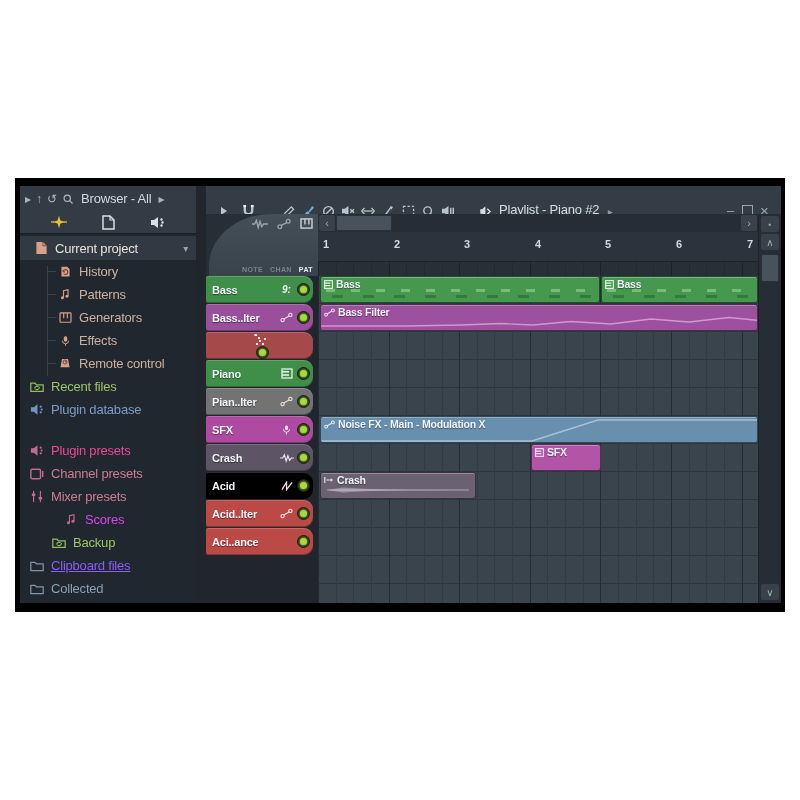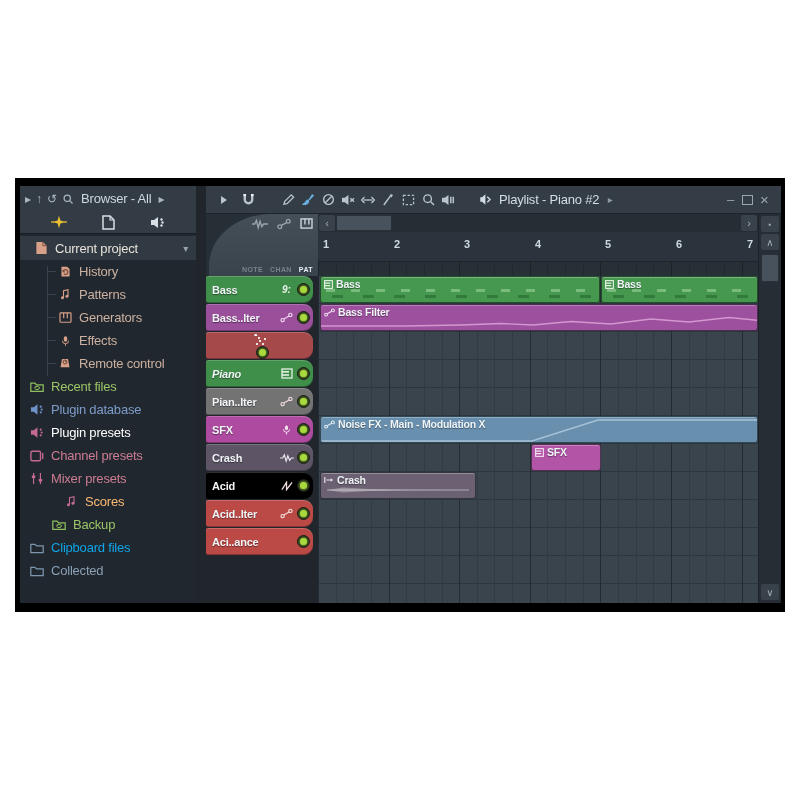--- a/index.html
+++ b/index.html
@@ -19,21 +19,21 @@
   .trow{position:relative;height:23px;display:flex;align-items:center;gap:7px;font-size:13px;letter-spacing:-0.2px;cursor:default}
   .trow.root{height:24px;background:#313a42;padding-left:14px;color:#e6e1da}
   .trow.sub{padding-left:38px}
   .trow.sub::before{content:"";position:absolute;left:27px;top:11px;width:9px;height:1px;background:#3a434b}
   .trow.group{padding-left:10px}
   .ticon{width:14px;height:14px;display:flex;align-items:center;justify-content:center;flex:none}
   .ddown{margin-left:auto;padding-right:8px;color:#98a2aa;font-size:10px}
 
   
   .playlist{position:absolute;left:186px;top:0;width:575px;height:417px;background:#262e35}
-  .pl-titlebar{position:absolute;left:0;top:0;width:100%;height:28px;background:#343d45;border-bottom:1px solid #1d242a;display:flex;align-items:center;box-sizing:border-box;padding:8px 8px}
+  .pl-titlebar{position:absolute;left:0;top:0;width:100%;height:28px;background:#343d45;border-bottom:1px solid #1d242a;display:flex;align-items:flex-start;box-sizing:border-box;padding:16px 8px}
   .tool{width:20px;height:18px;display:flex;align-items:center;justify-content:center;color:#b9c4cc;flex:none}
   .pl-title{color:#d3dde4;font-size:13px;letter-spacing:-0.2px;margin:0 5px;white-space:nowrap}
   .winbtn{width:17px;height:16px;display:flex;align-items:center;justify-content:center;color:#9aa6ae;font-size:13px;flex:none}
   .maxbox{width:9px;height:8px;border:1.5px solid #9aa6ae}
 
   .leftcol{position:absolute;left:0;top:28px;width:112px;bottom:0;background:#20262c}
   .corner{position:absolute;left:0;top:0;width:112px;height:62px;background:#272f36;overflow:hidden}
   .corner-panel{position:absolute;left:3px;top:0;right:0;bottom:0;background:linear-gradient(#454f58,#39434c);border-top-left-radius:62px 52px}
   .corner-tabs{position:absolute;top:4px;right:5px;display:flex;gap:9px;color:#99a4ac}
   .corner-labels{position:absolute;right:5px;bottom:3px;display:flex;gap:7px;font-size:7px;font-weight:bold;letter-spacing:.4px;color:#78838b}
@@ -191,21 +191,21 @@
         <span class="ticon">
               <svg width="15" height="13" viewBox="0 0 15 13">
                 <path d="M1 4 h3 l4 -3 v11 l-4 -3 h-3 z" fill="#6e93c9"></path>
                 <circle cx="11.5" cy="3.5" r="1.2" fill="#6e93c9"></circle>
                 <circle cx="12.5" cy="6.5" r="1.2" fill="#6e93c9"></circle>
                 <circle cx="11.5" cy="9.5" r="1.2" fill="#6e93c9"></circle>
               </svg>
             </span>
         <span class="tlabel">Plugin database</span>
       </div>
-      <div class="trow group" style="color: #ffffff;">
+      <div class="trow group" style="color: #ec4899; margin-top: 18px;">
         <span class="ticon">
               <svg width="15" height="13" viewBox="0 0 15 13">
                 <path d="M1 4 h3 l4 -3 v11 l-4 -3 h-3 z" fill="#c46a92"></path>
                 <circle cx="11.5" cy="3.5" r="1.2" fill="#c46a92"></circle>
                 <circle cx="12.5" cy="6.5" r="1.2" fill="#c46a92"></circle>
                 <circle cx="11.5" cy="9.5" r="1.2" fill="#c46a92"></circle>
               </svg>
             </span>
         <span class="tlabel">Plugin presets</span>
       </div>
@@ -222,41 +222,41 @@
         <span class="ticon">
               <svg width="12" height="13" viewBox="0 0 14 15">
                 <line x1="3" y1="1" x2="3" y2="14" stroke="#c46a92" stroke-width="1.4"></line>
                 <line x1="11" y1="1" x2="11" y2="14" stroke="#c46a92" stroke-width="1.4"></line>
                 <rect x="1" y="4" width="4" height="3" fill="#c46a92"></rect>
                 <rect x="9" y="8" width="4" height="3" fill="#c46a92"></rect>
               </svg>
             </span>
         <span class="tlabel">Mixer presets</span>
       </div>
-      <div class="trow group" style="color: #fdba74; padding-left: 44px;">
+      <div class="trow group" style="color: #d946ef; padding-left: 44px;">
         <span class="ticon">
               <svg width="12" height="13" viewBox="0 0 16 16">
                 <path d="M6 12 V3 l6 -1.5 V10" fill="none" stroke="#c46a92" stroke-width="1.5"></path>
                 <circle cx="4.6" cy="12.4" r="2" fill="#c46a92"></circle>
                 <circle cx="10.6" cy="10.4" r="2" fill="#c46a92"></circle>
               </svg>
             </span>
         <span class="tlabel">Scores</span>
       </div>
       <div class="trow group" style="color: rgb(156, 196, 104); padding-left: 32px;">
         <span class="ticon">
               <svg width="15" height="13" viewBox="0 0 17 14">
                 <path d="M1 3 h5 l2 2 h8 v8 h-15 z" fill="none" stroke="#8fbf5e" stroke-width="1.5"></path>
                 <path d="M5.5 9.5 a3 3 0 0 1 5 -2" fill="none" stroke="#8fbf5e" stroke-width="1.3"></path>
                 <path d="M11.5 7.5 a3 3 0 0 1 -5 2.5" fill="none" stroke="#8fbf5e" stroke-width="1.3"></path>
               </svg>
             </span>
         <span class="tlabel">Backup</span>
       </div>
-      <div class="trow group" style="color: #0ea5e9;">
+      <div class="trow group" style="color: #8b5cf6; text-decoration: underline;">
         <span class="ticon">
               <svg width="15" height="12" viewBox="0 0 17 13">
                 <path d="M1 2 h5 l2 2 h8 v8 h-15 z" fill="none" stroke="#7e96ad" stroke-width="1.5"></path>
               </svg>
             </span>
         <span class="tlabel">Clipboard files</span>
       </div>
       <div class="trow group" style="color: rgb(138, 160, 181);">
         <span class="ticon">
               <svg width="15" height="12" viewBox="0 0 17 13">
@@ -416,21 +416,21 @@
                   <rect x="4" y="4" width="2" height="2" fill="#f3dede"></rect>
                   <rect x="7" y="7" width="2" height="2" fill="#f3dede"></rect>
                   <rect x="9" y="2" width="2" height="2" fill="#f3dede"></rect>
                   <rect x="3" y="1" width="2" height="2" fill="#f3dede"></rect>
                 </svg>
               </span>
           <span class="led">
                 <i></i>
               </span>
         </div>
-        <div class="thead" style="background: rgb(63, 143, 74); font-style: italic;">
+        <div class="thead" style="background: rgb(63, 143, 74);">
           <span class="tname">Piano</span>
           <span class="ticn">
                 <svg width="12" height="11" viewBox="0 0 12 11">
                   <rect x="1" y="1" width="10" height="9" fill="none" stroke="#e4f0e4" stroke-width="1.3"></rect>
                   <line x1="1" y1="3.8" x2="8" y2="3.8" stroke="#e4f0e4" stroke-width="1.6"></line>
                   <line x1="1" y1="7" x2="8" y2="7" stroke="#e4f0e4" stroke-width="1.6"></line>
                 </svg>
               </span>
           <span class="led">
                 <i></i>

